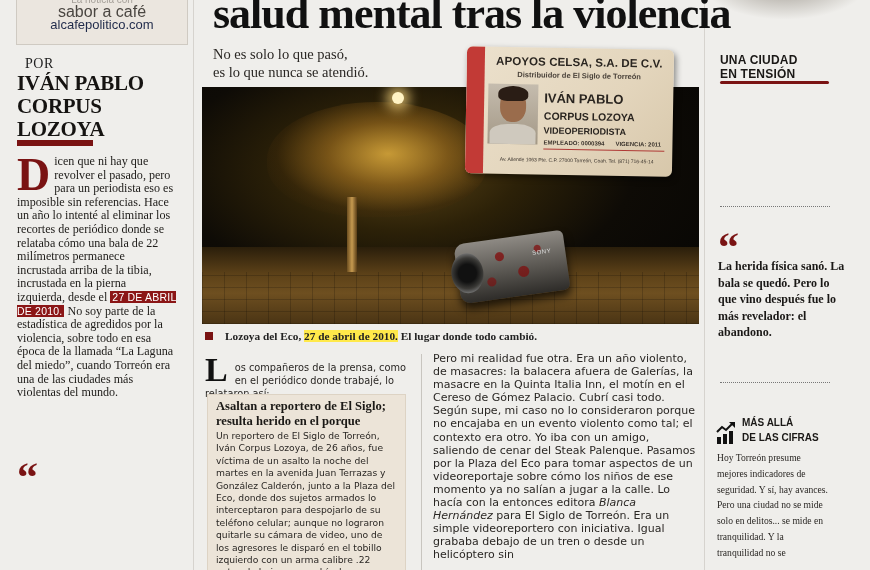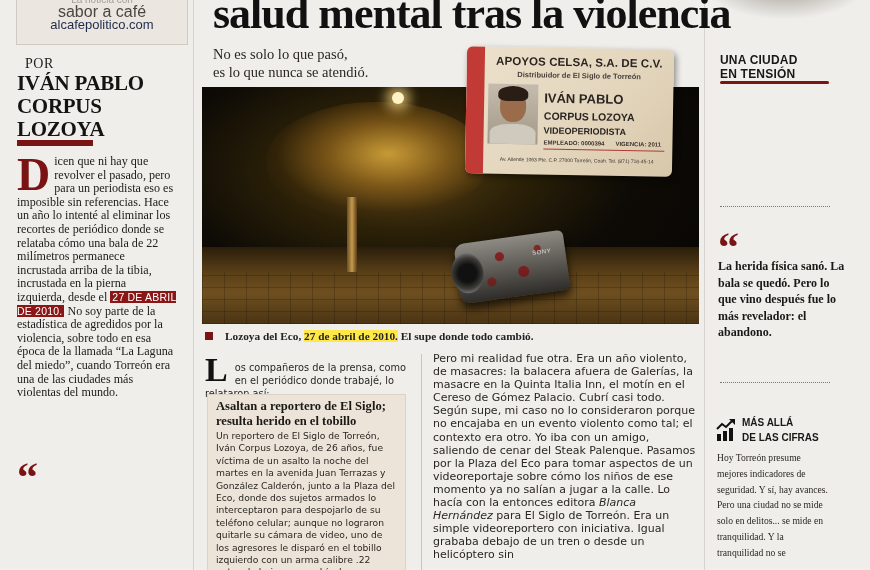--- a/index.html
+++ b/index.html
@@ -104,21 +104,21 @@
 
   
   .smudge { position: absolute; left: 700px; top: -40px; width: 170px; height: 60px; border-radius: 50%;
     background: radial-gradient(ellipse at 50% 35%, rgba(40,35,30,.7) 0%, rgba(120,112,100,.35) 35%, rgba(200,195,188,0) 70%); }
   .side-head1 { position: absolute; left: 720px; top: 53px; font-family: "Liberation Sans", sans-serif; font-size: 12px; font-weight: bold; line-height: 14px; color: #1a1816; letter-spacing: .2px; }
   .side-bar { position: absolute; left: 720px; top: 81px; width: 109px; height: 3px; background: #7a1313; border-radius: 2px; }
   .side-text1 { position: absolute; left: 720px; top: 94px; width: 120px; font-size: 9.2px; line-height: 14.2px; color: #2a2724; }
   .dots { position: absolute; left: 720px; width: 110px; height: 1px; border-top: 1px dotted #777; }
   .side-quote { position: absolute; left: 718px; top: 232px; width: 130px; }
   .side-quote-text { margin-top: 4px; font-size: 12px; line-height: 16.5px; font-weight: bold; color: #1a1816; }
-  .side-head2 { position: absolute; left: 716px; top: 415px; display: flex; align-items: center; }
+  .side-head2 { position: absolute; left: 716px; top: 415px; display: flex; align-items: flex-end; }
   .chart-icon { width: 20px; height: 24px; margin-right: 6px; }
   .side-head2-text { font-family: "Liberation Sans", sans-serif; font-size: 10px; font-weight: bold; line-height: 15px; color: #1a1816; }
   .side-text2 { position: absolute; left: 717px; top: 450px; width: 115px; font-size: 9.6px; line-height: 15.8px; color: #2a2724; }
 </style>
 </head>
 <body>
 
 <div class="page">
 
   <div class="rule-v" style="left:193px"></div>
@@ -173,30 +173,30 @@
     <div class="id-name1">IVÁN PABLO</div>
     <div class="id-name2">CORPUS LOZOYA</div>
     <div class="id-role">VIDEOPERIODISTA</div>
     <div class="id-emp">EMPLEADO: 0000394</div>
     <div class="id-vig">VIGENCIA: 2011</div>
     <div class="id-redline"></div>
     <div class="id-addr">Av. Allende 1063 Pte. C.P. 27000 Torreón, Coah. Tel. (871) 716-45-14</div>
   </div>
 
   <div class="caption">
-    <span class="caption-square"></span><span>Lozoya del Eco, </span><span class="hl-yellow">27 de abril de 2010.</span><span> El supe donde todo cambió.</span>
+    <span class="caption-square"></span><span>Lozoya del Eco, </span><span class="hl-yellow">27 de abril de 2010.</span><span> El lugar donde todo cambió.</span>
   </div>
 
   <div class="intro">
     <span class="dropcap-L">L</span>
     <div class="intro-text">os compañeros de la prensa, como en el periódico donde trabajé, lo relataron así:</div>
   </div>
 
   <div class="clip-box">
-    <div class="clip-title">Asaltan a reportero de El Siglo; resulta herido en el tobillo</div>
+    <div class="clip-title">Asaltan a reportero de El Siglo; resulta herido en el porque</div>
     <div class="clip-body">Un reportero de El Siglo de Torreón, Iván Corpus Lozoya, de 26 años, fue víctima de un asalto la noche del martes en la avenida Juan Terrazas y González Calderón, junto a la Plaza del Eco, donde dos sujetos armados lo intercep­taron para despojarlo de su teléfono celular; aunque no lograron quitarle su cámara de video, uno de los agre­sores le disparó en el tobillo izquierdo con un arma calibre .22 antes de huir en un vehículo Volkswagen azul,</div>
   </div>
 
   <div class="col-rule"></div>
 
   <div class="right-text">
     <span>Pero mi realidad fue otra. Era un año violento, de masacres: la balacera afuera de Galerías, la masacre en la Quinta Italia Inn, el motín en el Cereso de Gómez Palacio. Cubrí casi todo. Según supe, mi caso no lo consideraron porque no encajaba en un evento violento como tal; el contexto era otro. Yo iba con un amigo, saliendo de cenar del Steak Palenque. Pasamos por la Plaza del Eco para tomar aspectos de un videoreportaje sobre cómo los niños de ese momento ya no salían a jugar a la calle. Lo hacía con la entonces editora </span><i>Blanca Hernández</i><span> para El Siglo de Torreón. Era un simple videoreportero con iniciativa. Igual grababa debajo de un tren o desde un helicóptero sin</span>
   </div>
 
   <div class="smudge"></div>

